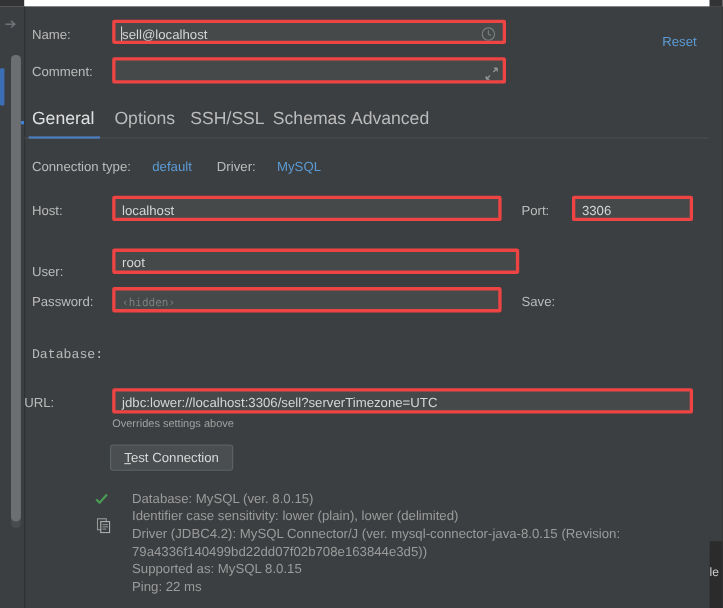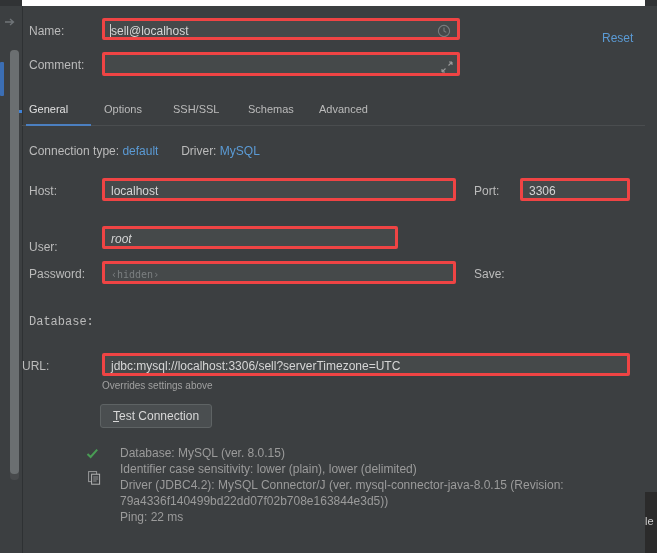--- a/index.html
+++ b/index.html
@@ -183,21 +183,21 @@
 
   
   .tabs {
     position: absolute;
     left: 0; top: 92px;
     width: 623px; height: 30px;
   }
   .tab {
     position: absolute;
     top: 0;
-    font-size: 11px;
+    font-size: 16px;
     color: #bbbbbb;
     line-height: 22px;
     cursor: default;
     text-align: right;
   }
   .tab.active { color: #e0e0e0; }
   .tab-underline {
     position: absolute;
     left: 4px; top: 26px;
     width: 65px; height: 2px;
@@ -219,20 +219,21 @@
   .conn-type {
     position: absolute;
     left: 7px; top: 16px;
     font-size: 12px;
     color: #bbbbbb;
     white-space: nowrap;
   }
   .link {
     color: #5b9bd5;
     cursor: pointer;
+    margin-left: 16px;
   }
 
   .sep { display: inline-block; width: 16px; }
 
   
   .select {
     position: absolute;
     background: #45494a;
     border: 1px solid #5e6364;
     border-radius: 2px;
@@ -380,36 +381,36 @@
       <div class="field" style="left:80px; top:50px; width:354px; height:23px;">
         <span>localhost</span>
       </div>
 
       <div class="row-label" style="left:452px; top:56px;text-align:center;">Port:</div>
       <div class="field" style="left:498px; top:50px; width:110px; height:23px;">
         <span>3306</span>
       </div>
 
       <div class="row-label" style="left:7px; top:112px;">User:</div>
-      <div class="field" style="left:80px; top:98px; width:296px; height:23px;font-style:italic;">
+      <div class="field" style="left:80px; top:98px; width:370px; height:23px;">
         <span>root</span>
       </div>
 
       <div class="row-label" style="left:7px; top:139px;">Password:</div>
       <div class="field" style="left:80px; top:133px; width:354px; height:23px;">
         <span class="ph">‹hidden›</span>
       </div>
 
       <div class="row-label" style="left:452px; top:139px;">Save:</div>
 
       <div class="row-label" style="left:7px; top:187px;font-family:Liberation Mono, monospace;">Database:</div>
 
       <div class="row-label" style="left:0; top:231px;">URL:</div>
       <div class="field" style="left:80px; top:225px; width:528px; height:23px;">
-        <span>jdbc:mysql://localhost:3306/sell?serverTimezone=UTC</span>
+        <span>jdbc:lower://localhost:3306/sell?serverTimezone=UTC</span>
       </div>
       <div class="hint" style="left:80px; top:252px;">Overrides settings above</div>
 
       <div class="btn" style="left:78px; top:276px;">
         <span class="mn">T</span><span>est Connection</span>
       </div>
 
       <div class="status">
         <span class="check-icon">
           <svg viewBox="0 0 13 13" width="13" height="13">
@@ -420,18 +421,19 @@
           <svg viewBox="0 0 13 14" width="13" height="14">
             <rect x="0.6" y="0.6" width="8" height="10" fill="none" stroke="#b0b0b0" stroke-width="1"></rect>
             <rect x="3.6" y="3.2" width="8" height="10" fill="#3c3f41" stroke="#d0d0d0" stroke-width="1"></rect>
             <path d="M5.2 6 h5 M5.2 8 h5 M5.2 10 h3.4" stroke="#b0b0b0" stroke-width="0.9"></path>
           </svg>
         </span>
 
         <div class="status-line">Database: MySQL (ver. 8.0.15)</div>
         <div class="status-line">Identifier case sensitivity: lower (plain), lower (delimited)</div>
         <div class="status-line wrap" style="width:490px;">Driver (JDBC4.2): MySQL Connector/J (ver. mysql-connector-java-8.0.15 (Revision: 79a4336f140499bd22dd07f02b708e163844e3d5))</div>
+        <div class="status-line">Supported as: MySQL 8.0.15</div>
         <div class="status-line">Ping: 22 ms</div>
       </div>
 
     </div>
   </div>
 </div>
 
 </body></html>

